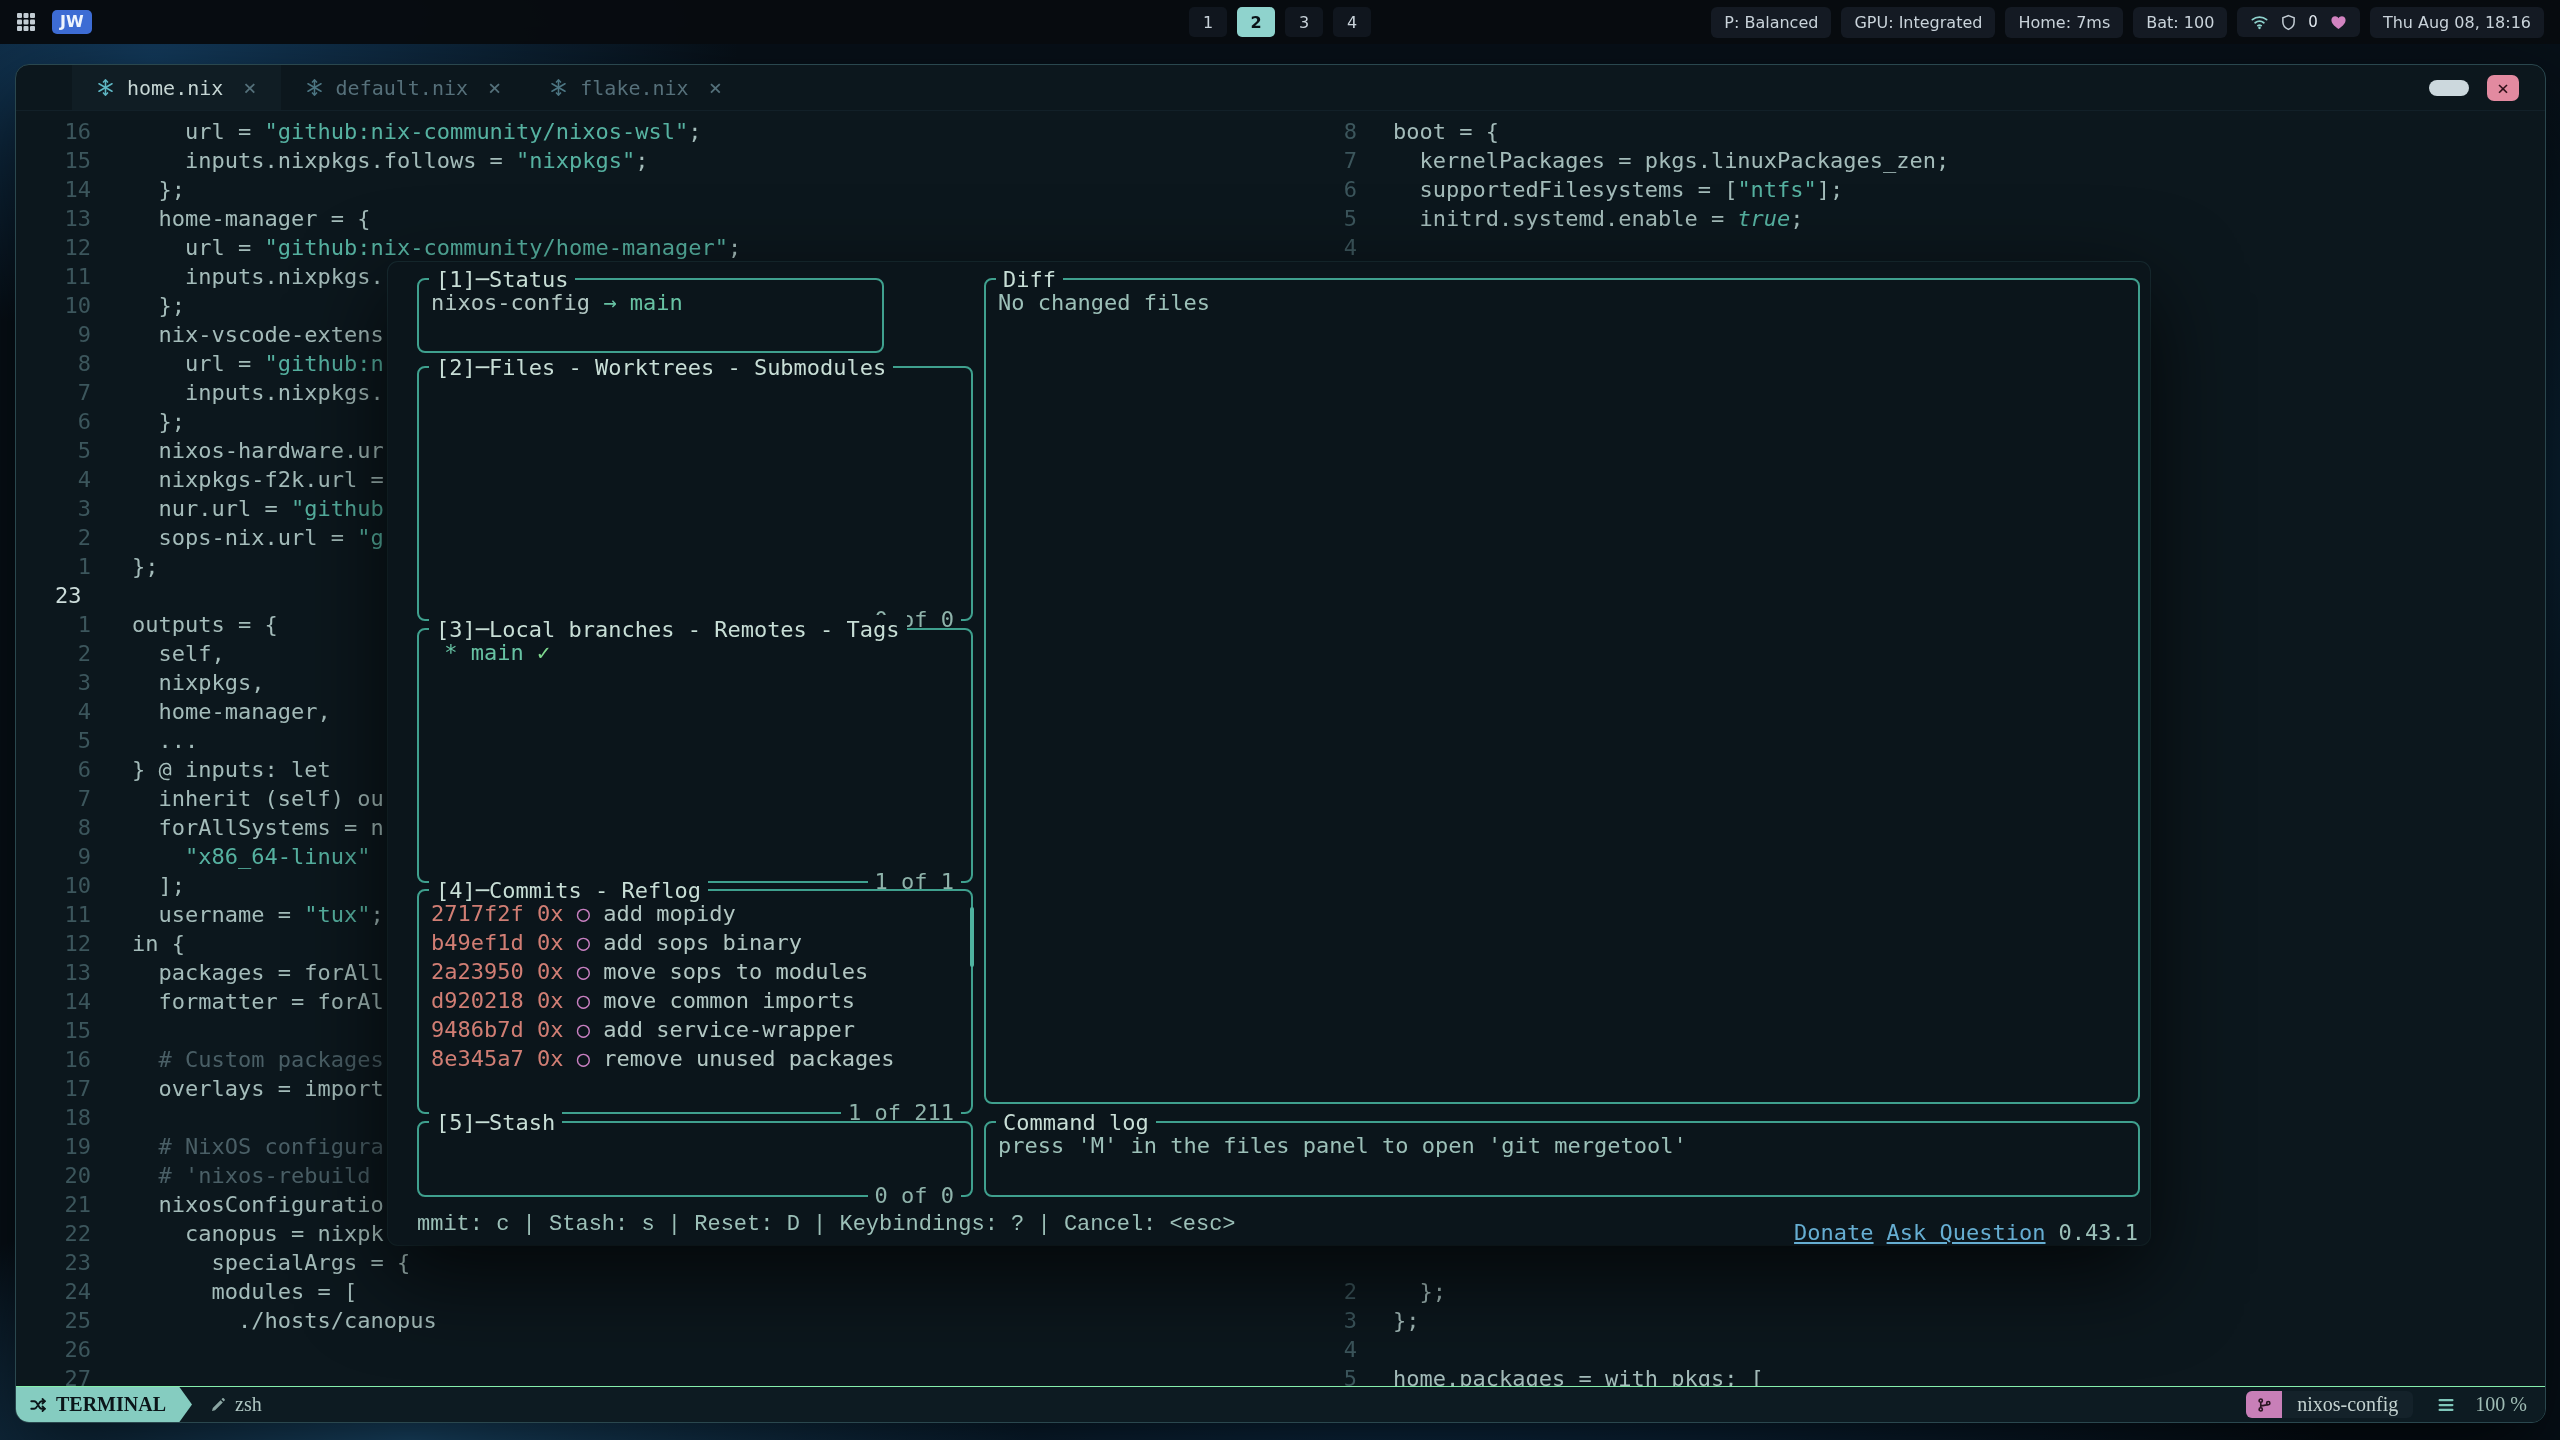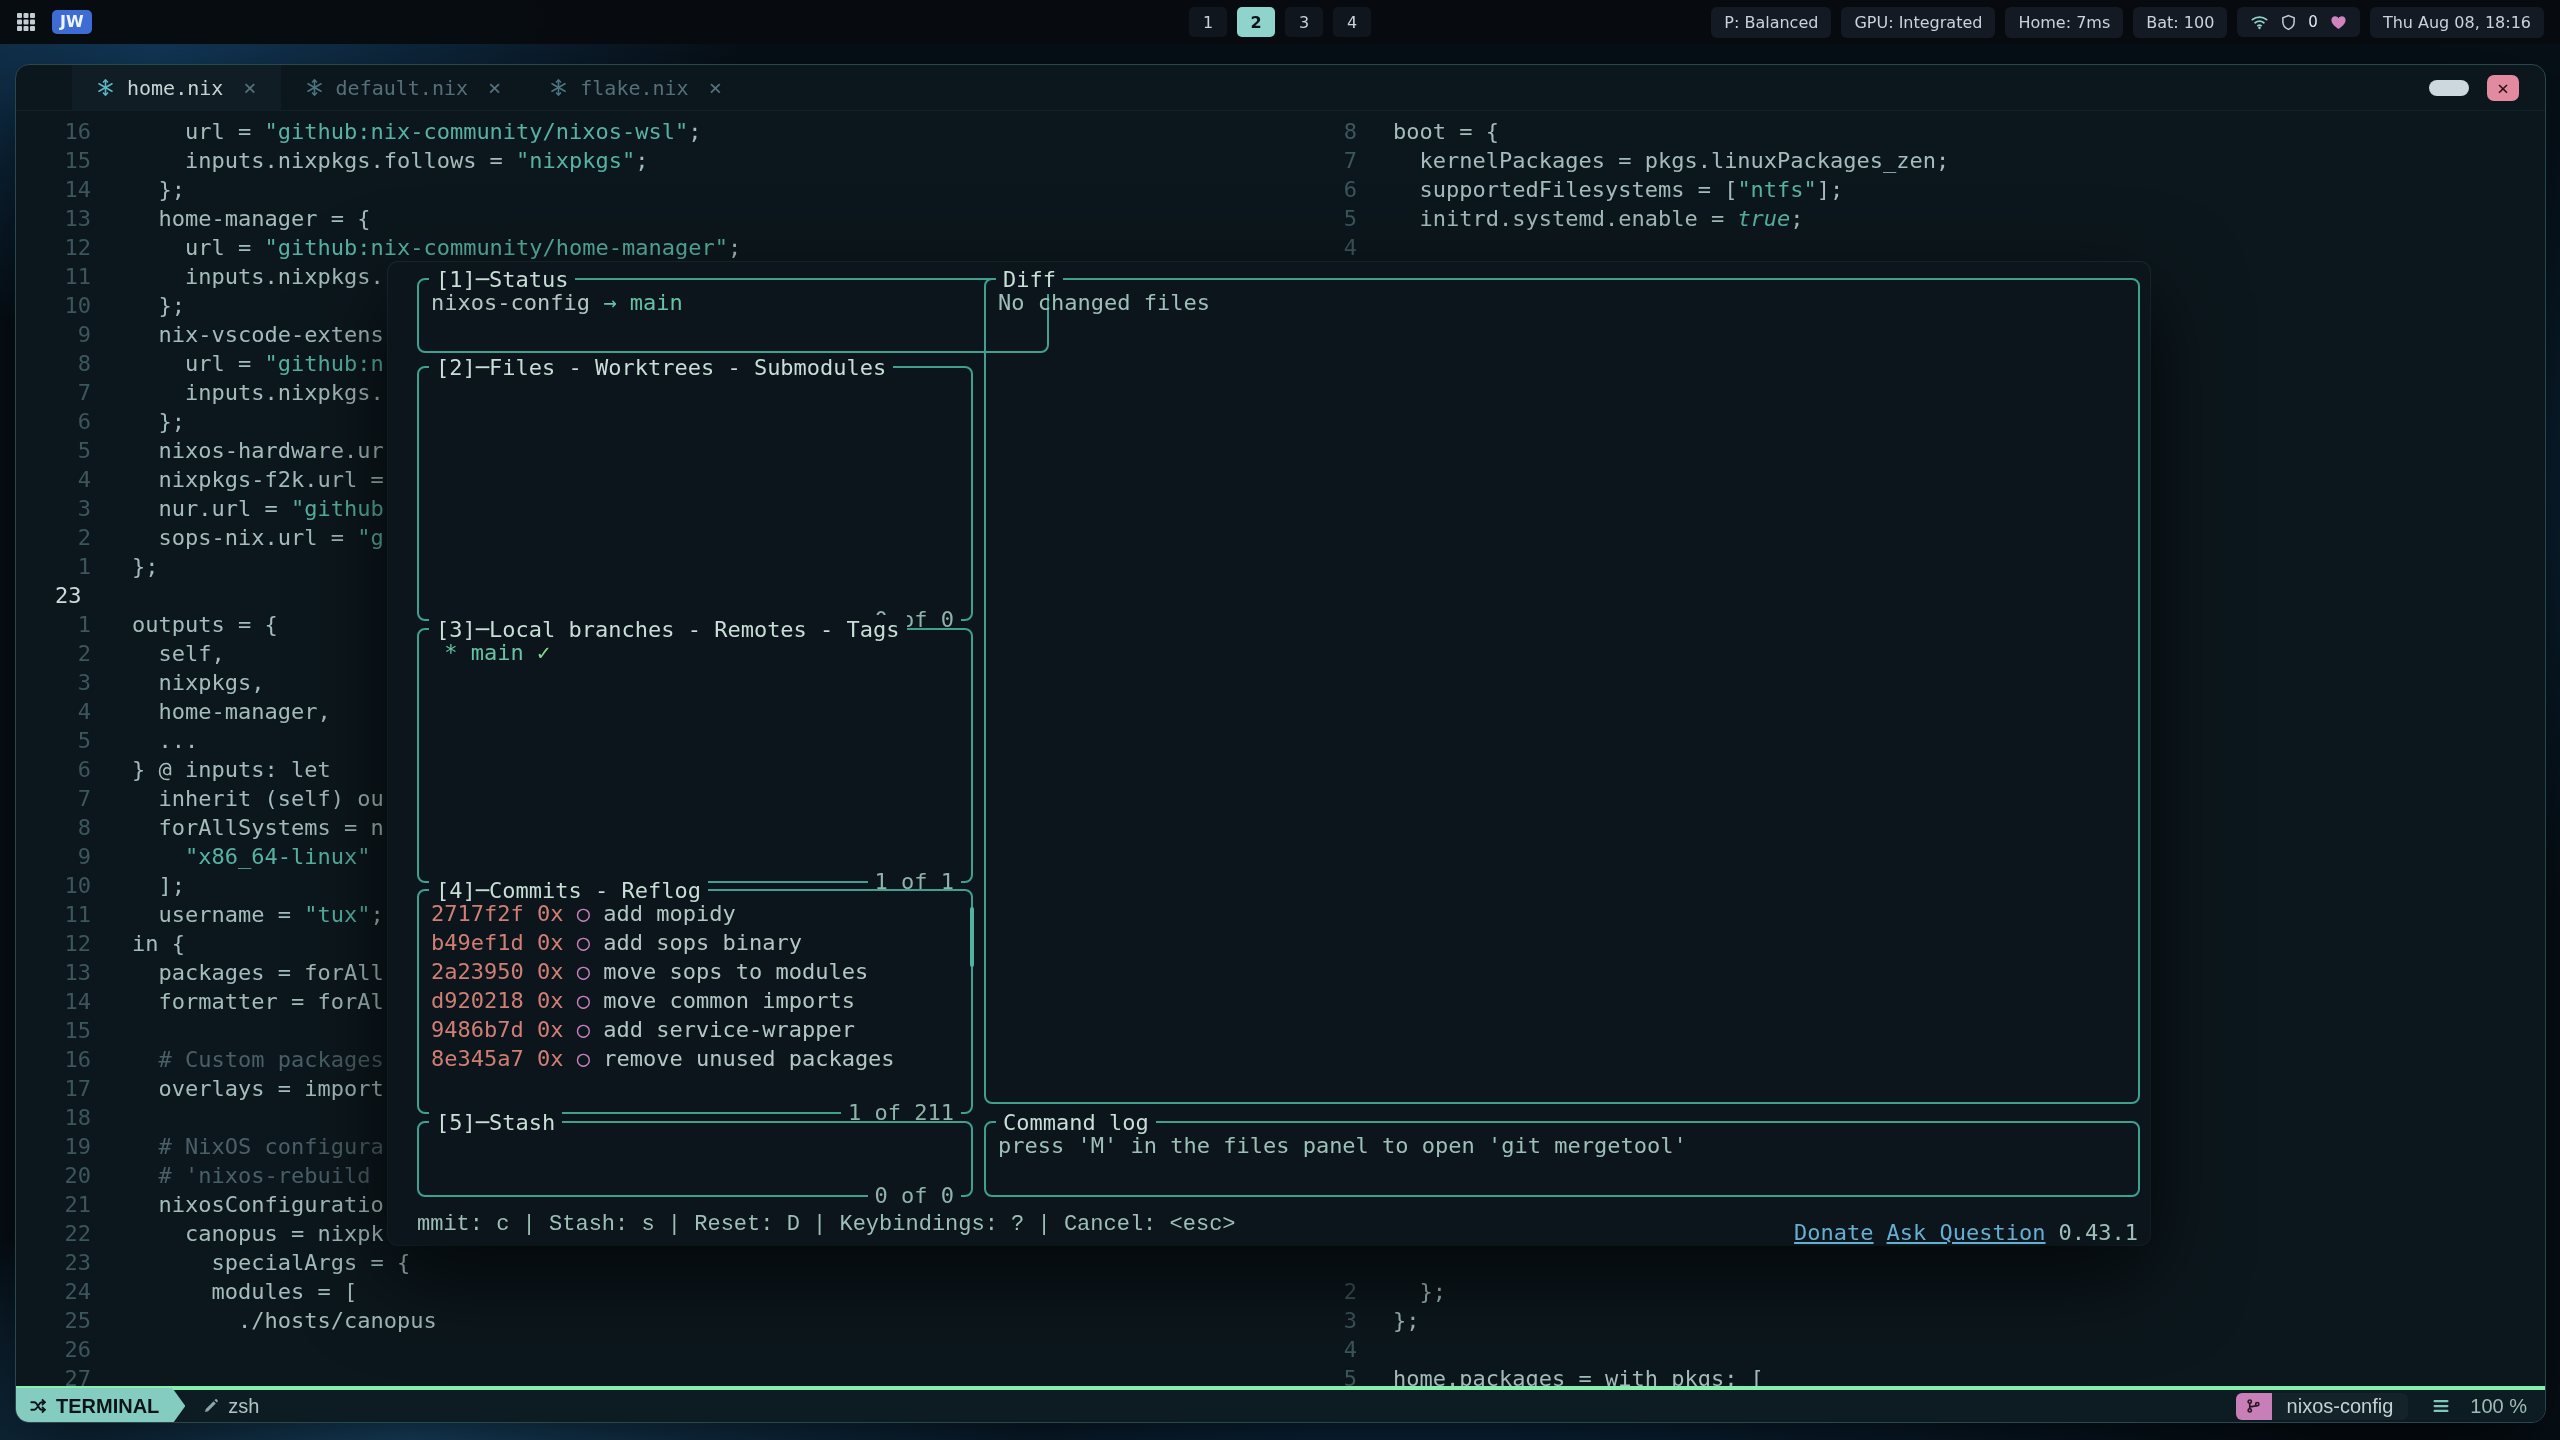--- a/index.html
+++ b/index.html
@@ -61,39 +61,39 @@
   .t-p{color:#a4bcba;} .t-s{color:#56b2a1;} .t-c{color:#4a5f66;} .t-k{color:#56b2a1;font-style:italic;}
 
   
   .lazygit{position:absolute;left:372px;top:197px;width:1762px;height:983px;background:#0b151b;border-radius:10px;
     box-shadow:0 30px 90px rgba(0,0,0,.72), 0 0 0 1px rgba(28,50,56,.8);
     font-family:"DejaVu Sans Mono", monospace;font-size:22px;line-height:29px;color:#aac2bd;}
   .lg-panel{position:absolute;border:2px solid #3fa08e;border-radius:8px;}
   .lg-title{position:absolute;top:-15px;left:10px;background:#0b151b;padding:0 7px;color:#c8ded6;white-space:pre;}
   .lg-count{position:absolute;bottom:-15px;right:10px;background:#0b151b;padding:0 7px;color:#8fb3ab;}
   .lg-content{padding:8px 12px;white-space:pre;}
-  .p-status {left:29px;top:16px;width:632px;height:75px;}
+  .p-status {left:29px;top:16px;width:467px;height:75px;}
   .p-files  {left:29px;top:104px;width:556px;height:255px;}
   .p-branch {left:29px;top:366px;width:556px;height:255px;}
   .p-commits{left:29px;top:627px;width:556px;height:225px;}
   .p-stash  {left:29px;top:859px;width:556px;height:76px;}
   .p-diff   {left:596px;top:16px;width:1156px;height:826px;}
   .p-cmdlog {left:596px;top:859px;width:1156px;height:76px;}
   .lg-repo{color:#b2c7c3;} .lg-branchname{color:#67c2a3;}
   .lg-star{color:#67c2a3;} .lg-check{color:#7fd98f;}
   .c-hash{color:#d17e74;} .c-author{color:#d17e74;} .c-node{color:#c77fc0;} .c-msg{color:#b2c7c3;}
   .lg-scroll{position:absolute;right:-3px;top:16px;width:4px;height:60px;background:#4fb3a0;border-radius:2px;}
   .lg-footer{position:absolute;left:29px;top:948px;color:#9cc0b8;white-space:pre;font-family:Liberation Mono, monospace;}
   .lg-links{position:absolute;right:12px;top:948px;color:#9cc0b8;white-space:pre;display:flex;gap:13px;margin-top:8px;}
   .lg-link{color:#66aed2;text-decoration:underline;}
   .lg-diff-text,.lg-cmd-text{color:#9cc0b8;}
 
   
   .statusbar{position:absolute;left:0;bottom:0;right:0;height:36px;background:#0d1b22;display:flex;align-items:center;
-    font-family:Liberation Sans, sans-serif;font-size:20px;color:#9fb8b4;border-top:4px solid #86efac;text-align:right;}
+    font-family:Liberation Serif, serif;font-size:20px;color:#9fb8b4;border-top:1px solid #86efac;text-align:right;}
   .sb-mode{background:#85ccc0;color:#0b1519;display:flex;align-items:center;gap:9px;height:36px;padding:0 26px 0 13px;
     font-weight:bold;clip-path:polygon(0 0, calc(100% - 13px) 0, 100% 50%, calc(100% - 13px) 100%, 0 100%);}
   .sb-shell{display:flex;align-items:center;gap:9px;padding:0 18px;color:#aec6c2;height:36px;}
   .sb-right{margin-left:auto;display:flex;align-items:center;gap:0;height:36px;}
   .sb-badge-pink{background:#c87fb8;color:#2a1522;width:36px;height:27px;border-radius:6px 0 0 6px;
     display:flex;align-items:center;justify-content:center;}
   .sb-session{background:#14222a;height:27px;display:flex;align-items:center;padding:0 15px;border-radius:0 6px 6px 0;color:#c3d2d0;}
   .sb-list{color:#7fc7ba;display:flex;margin-left:24px;}
   .sb-percent{margin:0 18px 0 20px;color:#9fbcb4;}
 </style>

